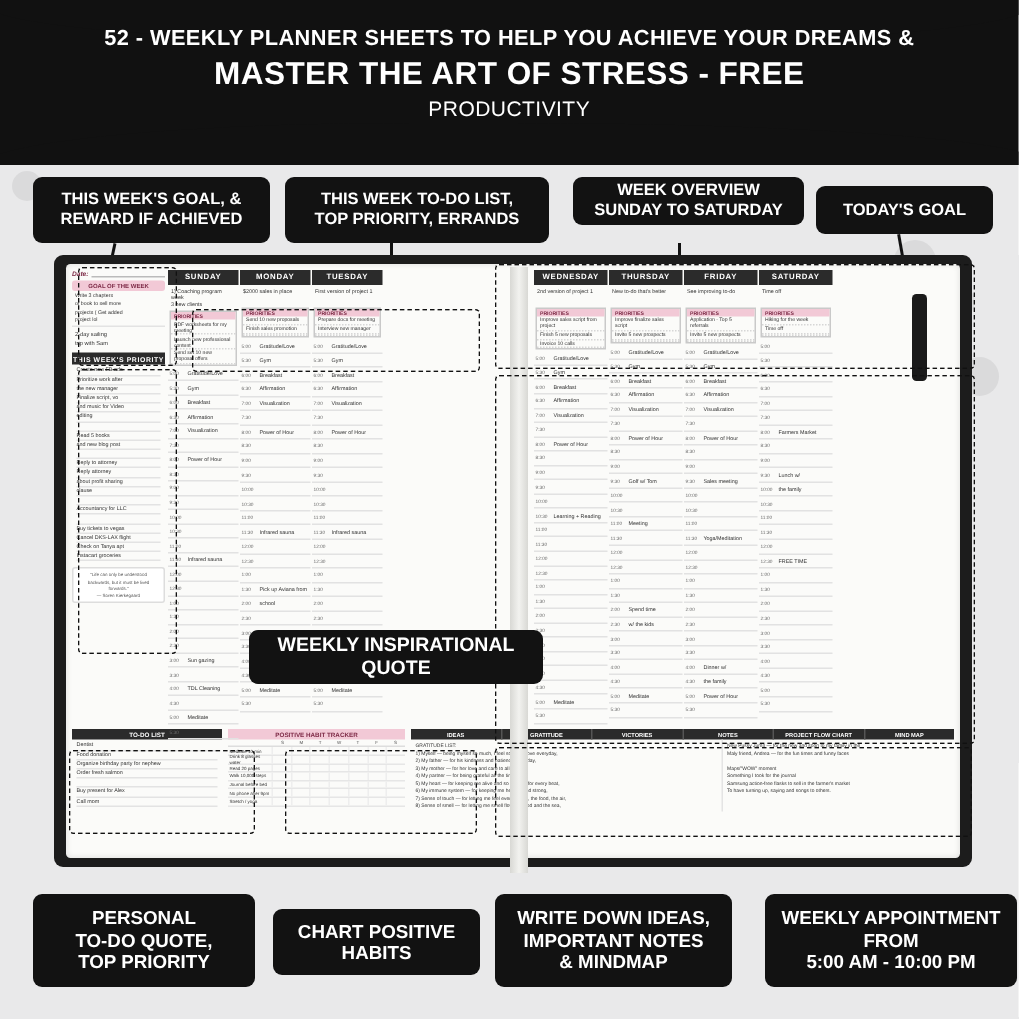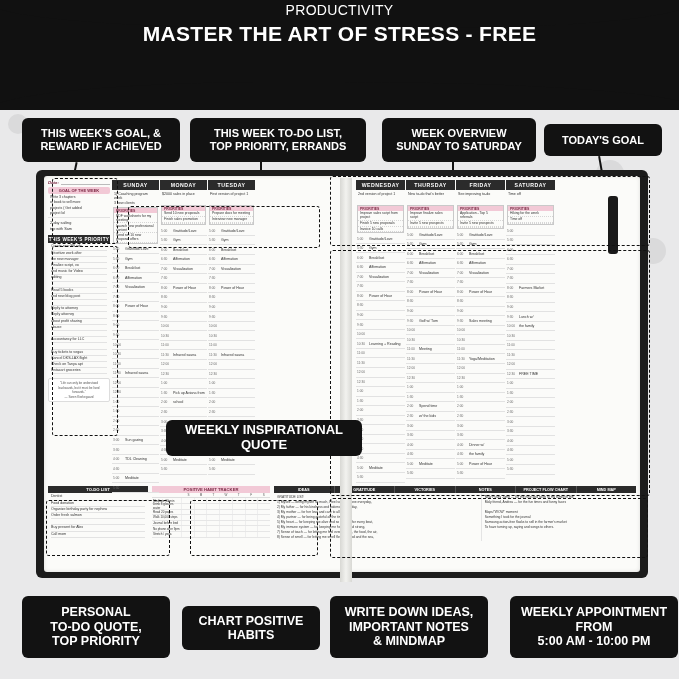--- a/index.html
+++ b/index.html
@@ -117,29 +117,30 @@
   <div class="bgdot" style="left:596px;top:52px;width:28px;height:28px;"></div>
   <div class="bgdot" style="left:628px;top:82px;width:22px;height:22px;"></div>
   <div class="bgdot" style="left:604px;top:108px;width:18px;height:18px;"></div>
   <div class="bgdot" style="left:640px;top:130px;width:26px;height:26px;"></div>
   <div class="bgdot" style="left:612px;top:158px;width:16px;height:16px;"></div>
   <div class="bgdot" style="left:8px;top:6px;width:20px;height:20px;"></div>
   <div class="bgdot" style="left:26px;top:30px;width:14px;height:14px;"></div>
 </div>
 
 <div id="header">
+  <div class="hdr-line" id="hdr1">52 - WEEKLY PLANNER  SHEETS TO HELP YOU ACHIEVE YOUR DREAMS &amp;</div>
+  <div class="hdr-line" id="hdr2">MASTER THE ART OF STRESS - FREE</div>
   <div class="hdr-line" id="hdr3">PRODUCTIVITY</div>
-  <div class="hdr-line" id="hdr2">MASTER THE ART OF STRESS - FREE</div>
 </div>
 
 <div class="callout" style="left:22px;top:118px;width:158px;height:44px;font-size:11px;white-space:pre-line;">THIS WEEK'S GOAL, &amp;
 REWARD IF ACHIEVED</div>
 <div class="callout" style="left:190px;top:118px;width:176px;height:44px;font-size:11px;white-space:pre-line;">THIS WEEK TO-DO LIST,
 TOP PRIORITY, ERRANDS</div>
-<div class="callout" style="left:382px;top:118px;width:154px;height:44px;font-size:11px;white-space:pre-line;">WEEK OVERVIEW
+<div class="callout" style="left:382px;top:118px;width:154px;height:32px;font-size:11px;white-space:pre-line;">WEEK OVERVIEW
 SUNDAY TO SATURDAY</div>
 <div class="callout" style="left:544px;top:124px;width:118px;height:32px;font-size:11px;white-space:pre-line;text-align:center;">TODAY'S GOAL</div>
 
 <div class="arrow" style="left:74px;top:162px;width:1.6px;height:16px;transform:rotate(12deg);"></div>
 <div class="arrow" style="left:260px;top:162px;width:1.6px;height:16px;"></div>
 <div class="arrow" style="left:452px;top:162px;width:1.6px;height:16px;"></div>
 <div class="arrow" style="left:600px;top:156px;width:1.6px;height:22px;transform:rotate(-10deg);"></div>
 
 <div id="book">
   <div id="page">

